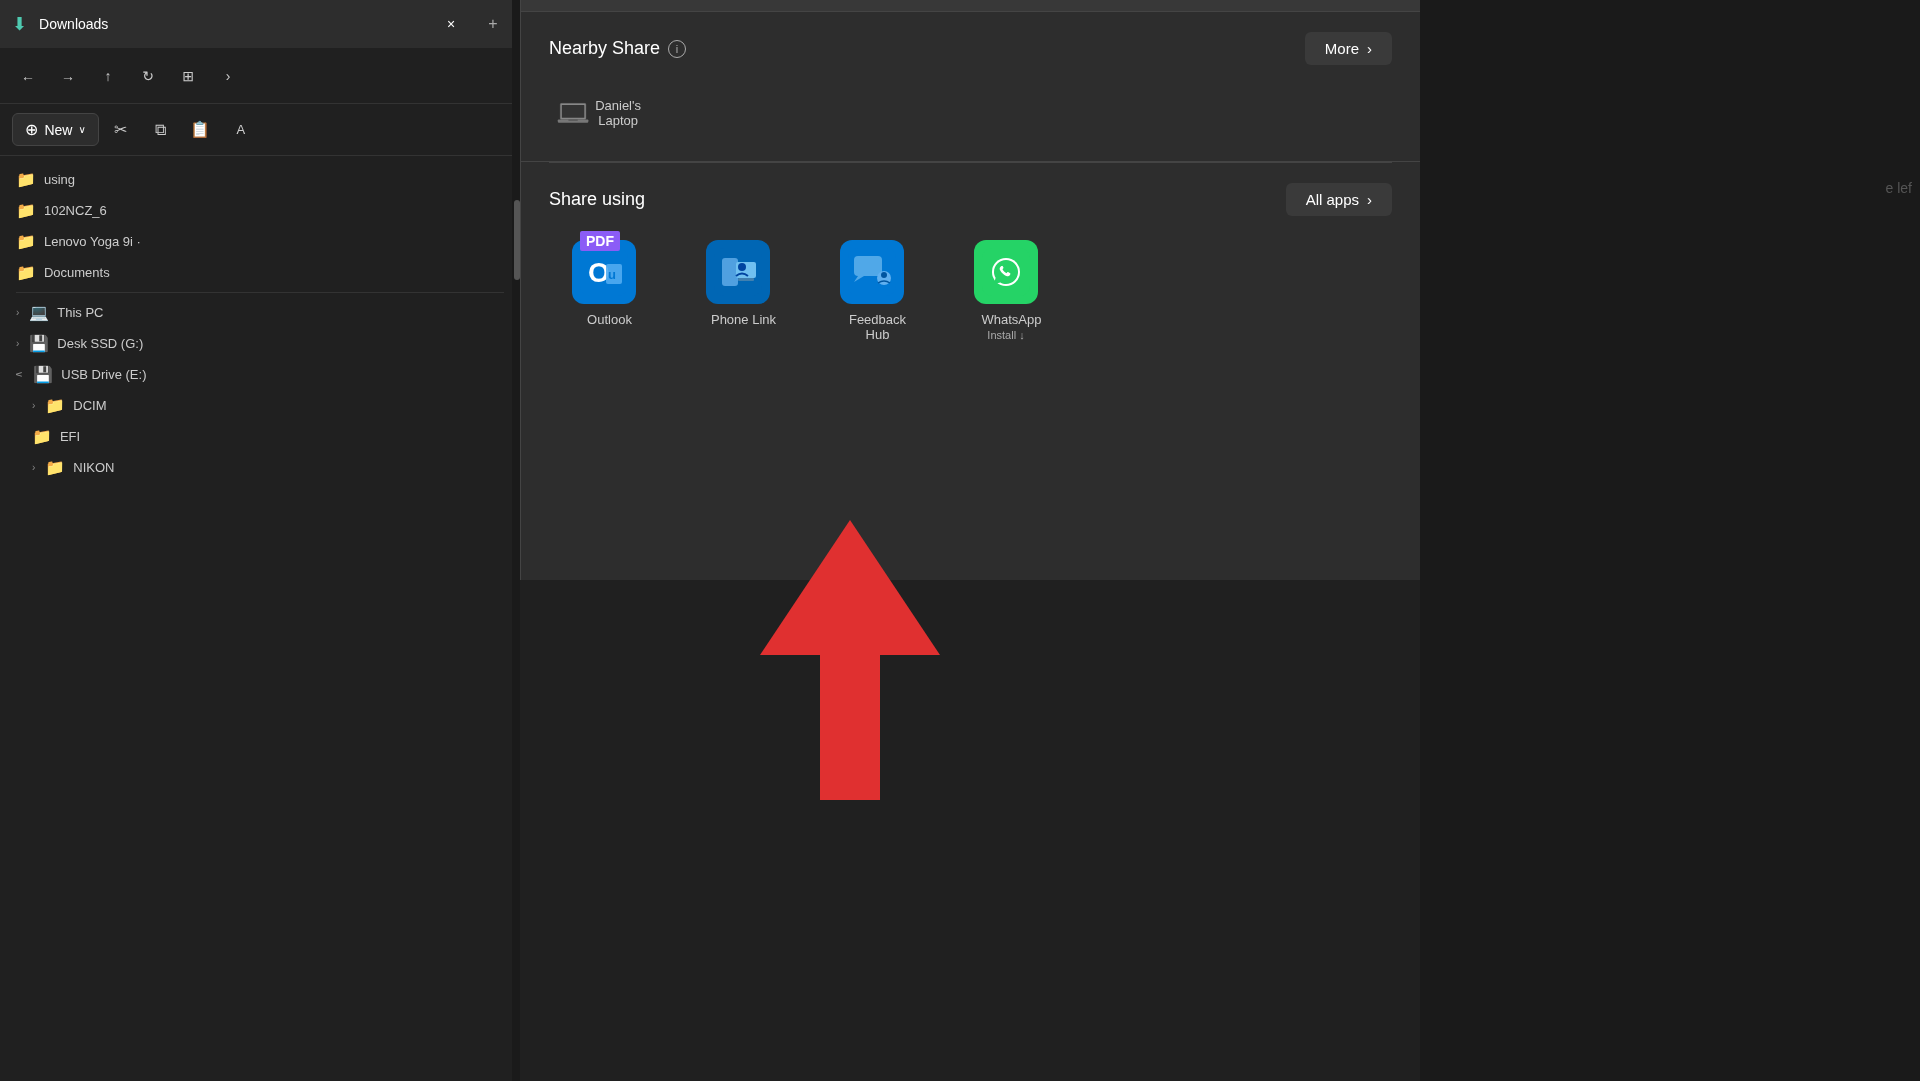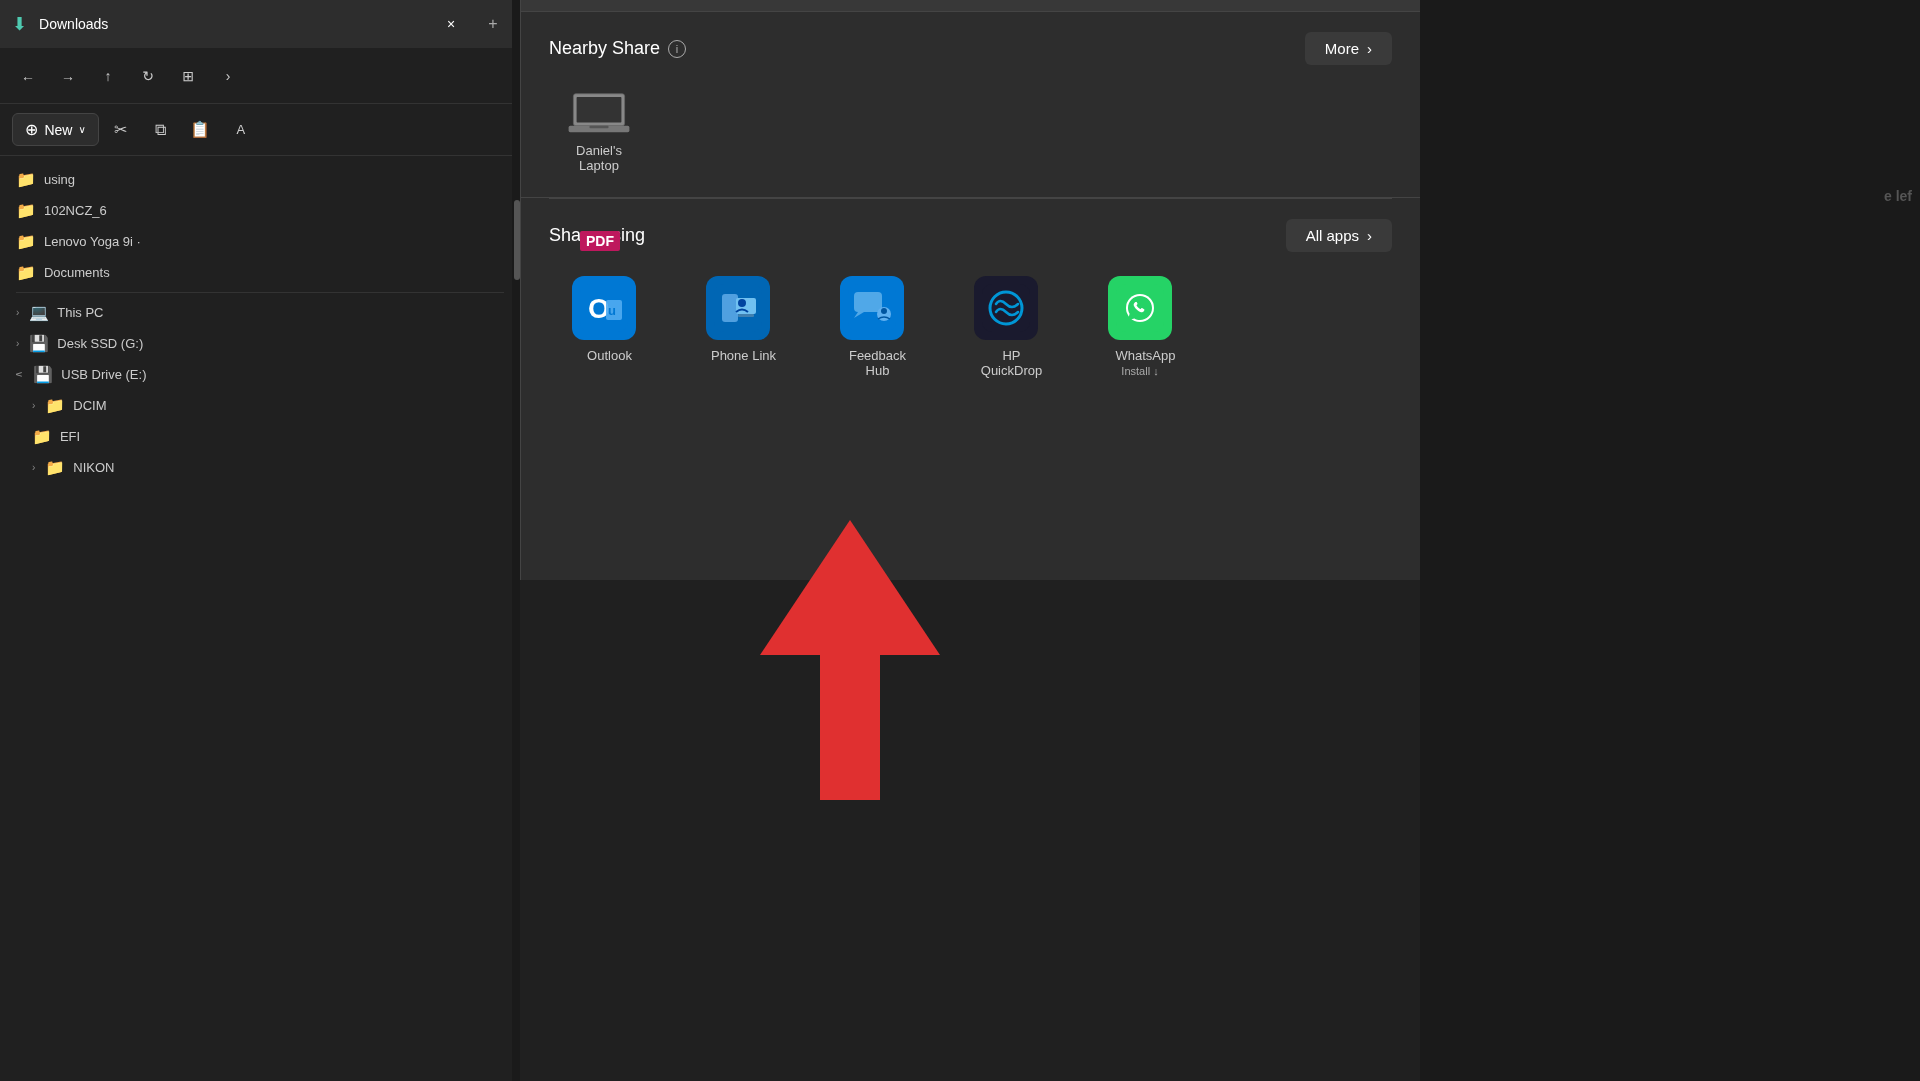--- a/index.html
+++ b/index.html
@@ -224,21 +224,21 @@
       width: 100%;
       height: 100%;
       display: flex;
       flex-direction: column;
       align-items: center;
       justify-content: center;
       position: relative;
     }
 
     .pdf-badge {
-      background: #be185d;
+      background: #8b5cf6;
       color: white;
       font-weight: bold;
       font-size: 18px;
       padding: 4px 8px;
       border-radius: 2px;
     }
 
     
     .share-panel {
       position: absolute;
@@ -293,21 +293,21 @@
       padding: 8px 20px;
       border-radius: 6px;
       cursor: pointer;
       display: flex;
       align-items: center;
       gap: 8px;
     }
 
     .device-item {
       display: flex;
-      flex-direction: column;
+      flex-direction: row;
       align-items: center;
       gap: 6px;
       cursor: pointer;
       padding: 8px;
       border-radius: 6px;
       width: 100px;
     }
 
     .laptop-icon {
       width: 64px;
@@ -393,24 +393,23 @@
       left: 1420px;
       top: 0;
       width: 500px;
       height: 1081px;
       background: #1a1a1a;
     }
 
     .partial-text {
       position: absolute;
       right: 8px;
-      top: 188px;
+      top: 180px;
       color: #555;
       font-size: 14px;
-      font-weight: bold;
     }
 
     
     .scroll-indicator {
       position: absolute;
       right: 0;
       top: 0;
       width: 8px;
       height: 100%;
       background: #1a1a1a;
@@ -683,33 +682,20 @@
             <polygon points="10,28 6,34 16,28" fill="#50a8e8"></polygon>
 
             <circle cx="36" cy="30" r="7" fill="#60b0f0"></circle>
             <circle cx="36" cy="27" r="3" fill="#0055a0"></circle>
             <path d="M30 35 Q36 31 42 35" stroke="#0055a0" stroke-width="1.5" fill="none"></path>
           </svg>
         </div>
         <span class="app-name">Feedback Hub</span>
       </div>
 
-      <div class="app-item">
-        <div class="app-icon" style="background:#1a1a2e;color:white;">
-          <svg width="48" height="48" viewBox="0 0 48 48">
-            <rect width="48" height="48" rx="10" fill="#1a1a2e"></rect>
-
-            <circle cx="24" cy="24" r="16" fill="none" stroke="#0096d6" stroke-width="3"></circle>
-
-            <path d="M14 20 Q18 14 24 20 Q30 26 36 20" stroke="#0096d6" stroke-width="2.5" fill="none" stroke-linecap="round"></path>
-            <path d="M14 28 Q18 22 24 28 Q30 34 36 28" stroke="#0096d6" stroke-width="2.5" fill="none" stroke-linecap="round"></path>
-          </svg>
-        </div>
-        <span class="app-name">HP QuickDrop</span>
-      </div>
 
       <div class="app-item">
         <div class="app-icon" style="background:#25d366;color:white;">
           <svg width="48" height="48" viewBox="0 0 48 48">
             <rect width="48" height="48" rx="10" fill="#25d366"></rect>
 
             <circle cx="24" cy="24" r="14" fill="white"></circle>
             <path d="M24 12C17.4 12 12 17.4 12 24c0 2.1 0.6 4.1 1.6 5.8L12 36l6.4-1.6C20 35.4 22 36 24 36c6.6 0 12-5.4 12-12S30.6 12 24 12z" fill="#25d366"></path>
             <path d="M20 18c-0.3 0-0.8 0.1-1.2 0.6l-0.4 0.4c-0.5 0.5-1.3 1.8 0 3.8 1.3 2 2.6 3.4 4.4 4.5 1.8 1.1 2.8 1 3.4 0.9l0.5-0.1c0.6-0.2 1.3-0.8 1.5-1.5l0.2-0.6c0.1-0.3-0.1-0.7-0.3-0.8l-2-1.1c-0.3-0.1-0.6 0-0.8 0.2l-0.6 0.7c-0.1 0.2-0.4 0.2-0.6 0.1c-0.7-0.4-1.4-0.9-2-1.5c-0.6-0.6-1.1-1.3-1.5-2c-0.1-0.2-0.1-0.4 0.1-0.6l0.6-0.7c0.2-0.2 0.2-0.5 0.1-0.8l-1-2C20.7 18.1 20.3 18 20 18z" fill="white"></path>
           </svg>

